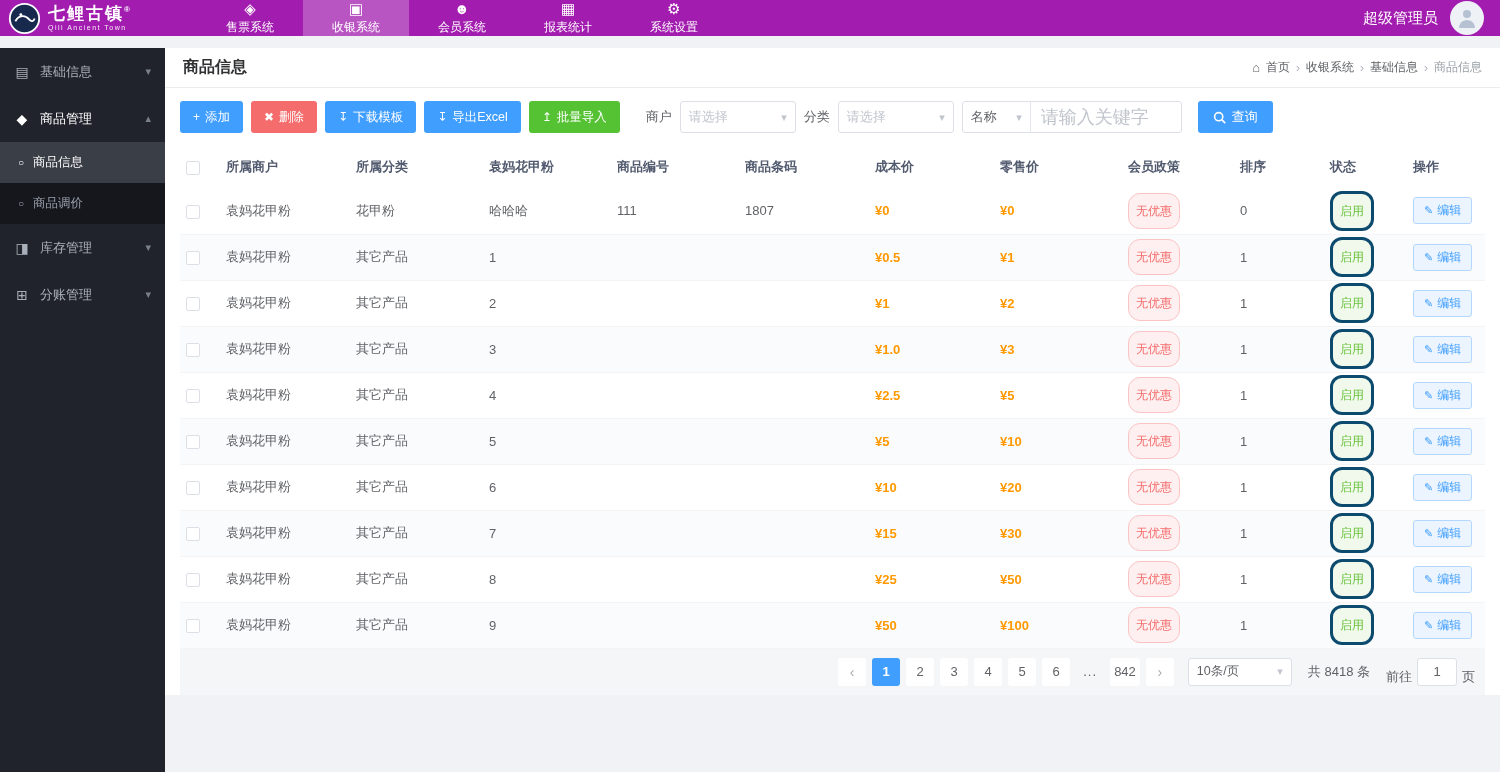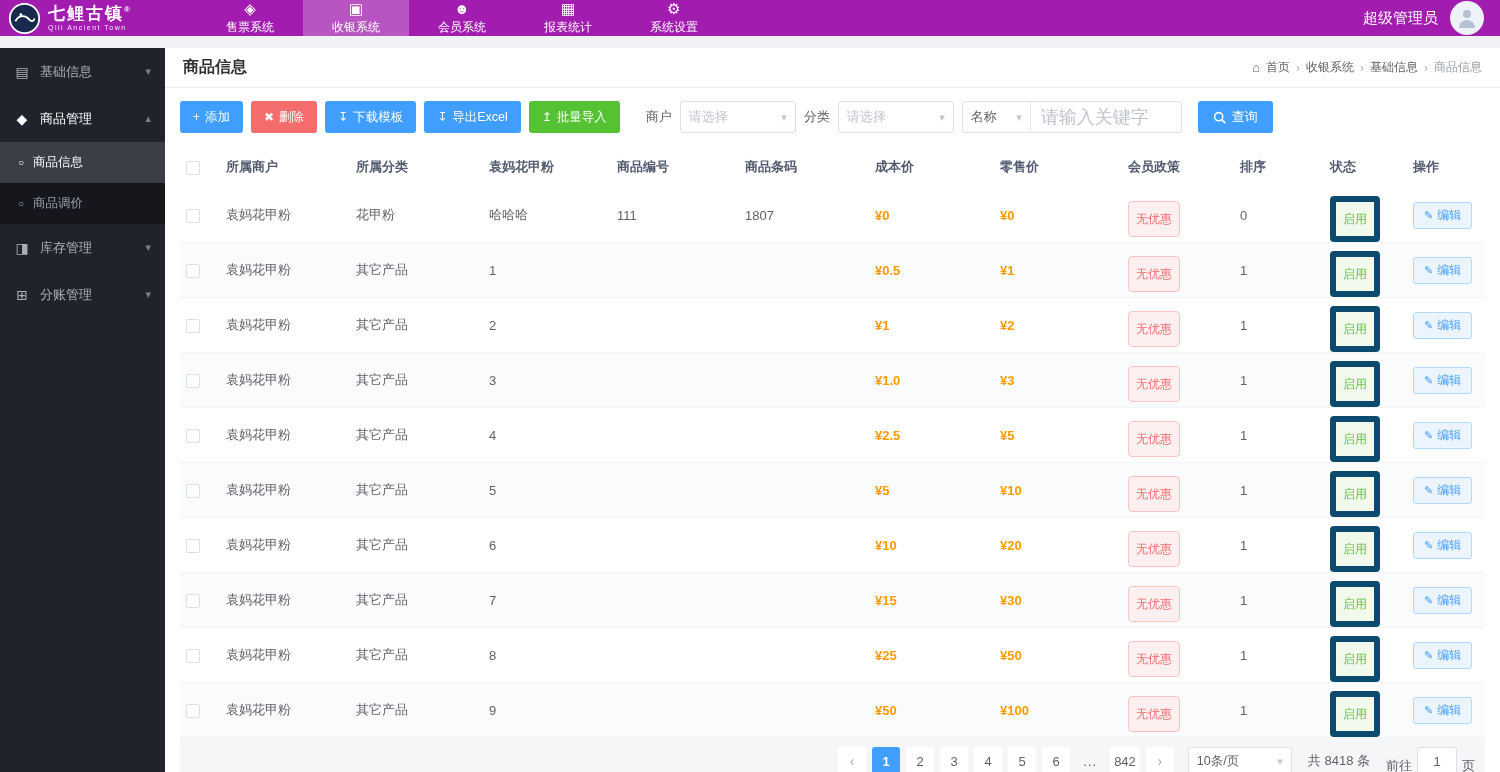--- a/index.html
+++ b/index.html
@@ -63,23 +63,23 @@
   .keyword-input::placeholder{color:#c0c4cc;}
   .search-btn{margin-left:8px;height:32px;background:#409eff;color:#fff;border:none;border-radius:3px;display:inline-flex;align-items:center;gap:6px;padding:0 15px;font-size:13px;cursor:pointer;font-family:inherit;}
 
   
   table{width:100%;border-collapse:collapse;table-layout:fixed;margin-top:13px;font-size:13px;}
   thead th{text-align:left;font-weight:bold;color:#515a6e;padding:12px 6px;font-size:13px;white-space:nowrap;}
   tbody td{padding:0 6px;height:46px;color:#606266;border-bottom:1px solid #f3f4f6;white-space:nowrap;overflow:hidden;}
   tbody tr:nth-child(even){background:#fafbfc;}
   .checkbox{display:inline-block;width:14px;height:14px;border:1px solid #dcdfe6;border-radius:2px;background:#fff;vertical-align:middle;cursor:pointer;}
   .price{color:#ff9900;font-weight:bold;}
-  .badge{display:inline-block;font-size:12px;padding:8px 7px;border-radius:4px;line-height:1.5;margin-top:8px;}
+  .badge{display:inline-block;font-size:12px;padding:8px 7px;border-radius:12px;line-height:1.5;}
   .badge-danger{color:#f56c6c;background:#fef0f0;border:1px solid #fbc4c4;}
-  .badge-success{color:#67c23a;background:#f0f9eb;border:6px solid #0c4a6e;}
+  .badge-success{color:#67c23a;background:#f0f9eb;border:3px solid #0c4a6e;}
   .edit-btn{display:inline-flex;align-items:center;gap:4px;color:#409eff;background:#ecf5ff;border:1px solid #b3d8ff;border-radius:3px;padding:4px 10px;font-size:12px;cursor:pointer;font-family:inherit;}
   .edit-icon{font-size:11px;line-height:1;}
 
   
   .pagination{display:flex;align-items:center;justify-content:flex-end;gap:6px;background:#f5f6f8;padding:9px 10px;margin-top:0;}
   .page-btn,.page-num{min-width:28px;height:28px;display:inline-flex;align-items:center;justify-content:center;background:#fff;border-radius:3px;color:#606266;font-size:13px;cursor:pointer;padding:0 4px;}
   .page-btn{color:#a8abb2;font-size:14px;}
   .page-list{display:inline-flex;gap:6px;}
   .page-num.active{background:#409eff;color:#fff;font-weight:bold;cursor:default;}
   .page-num.ellipsis{background:transparent;cursor:default;letter-spacing:1px;}

